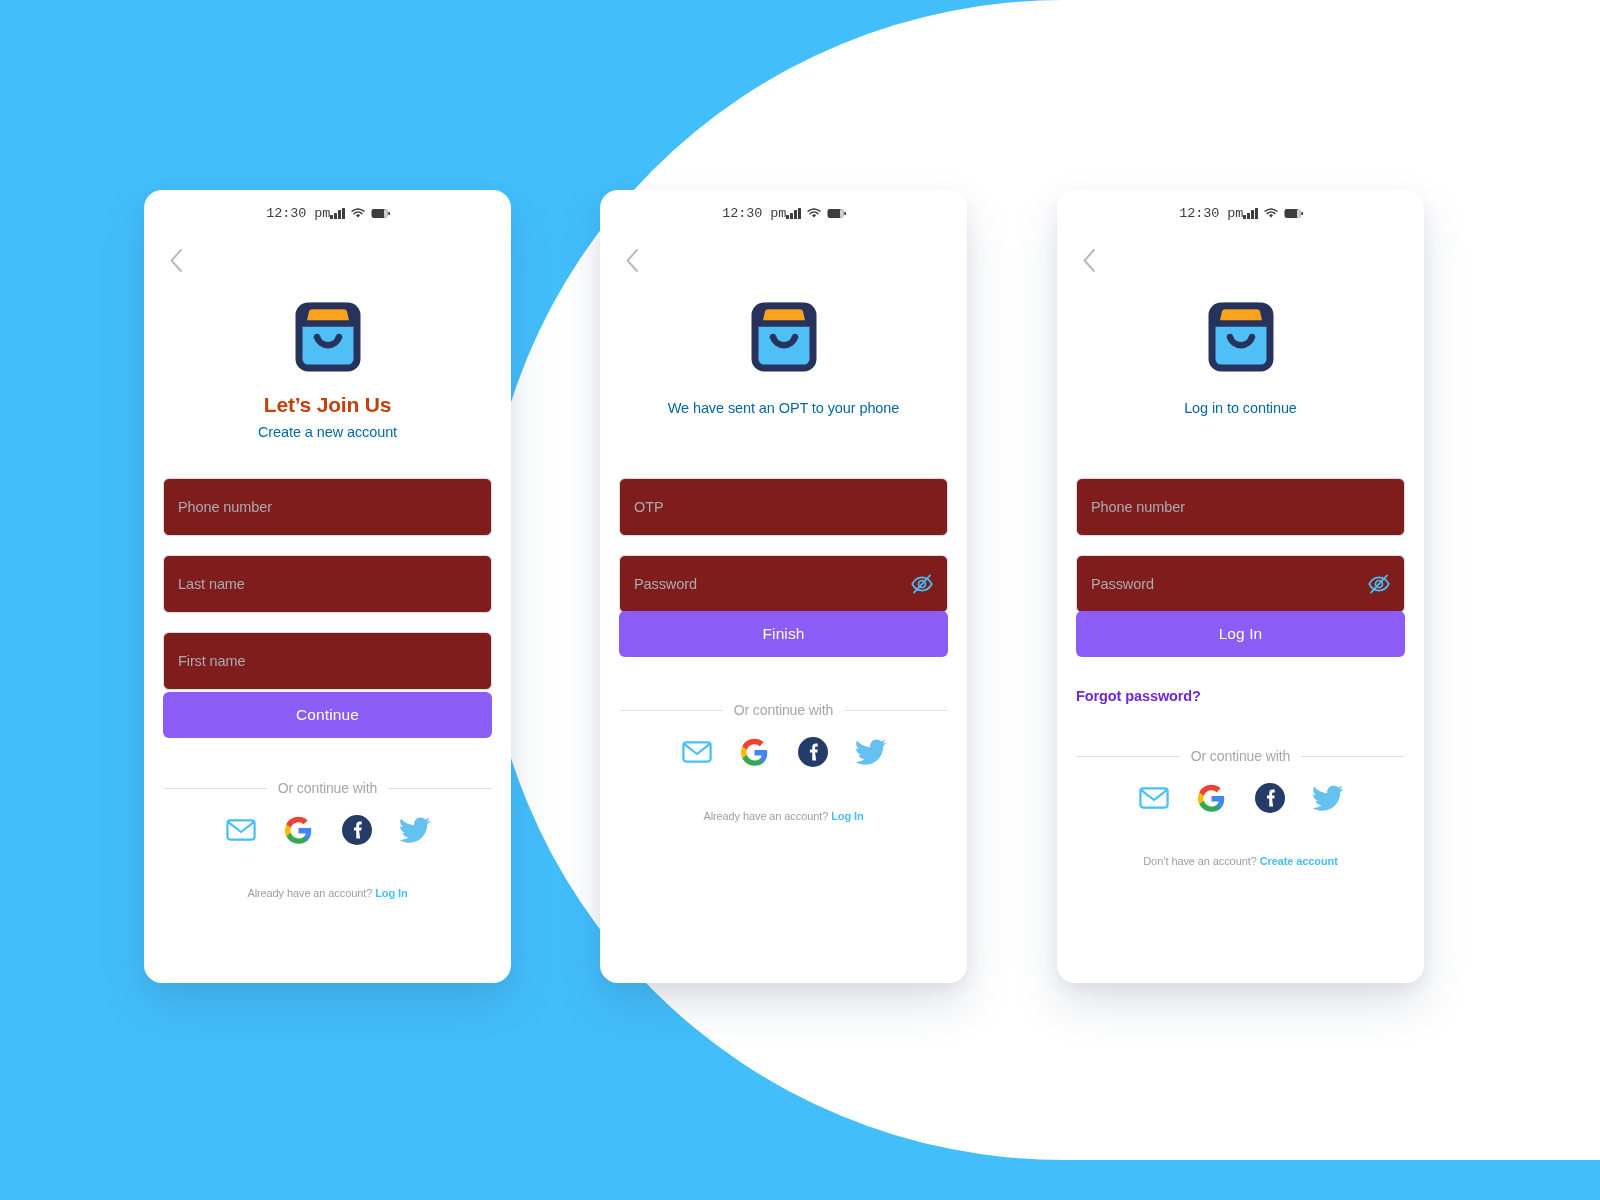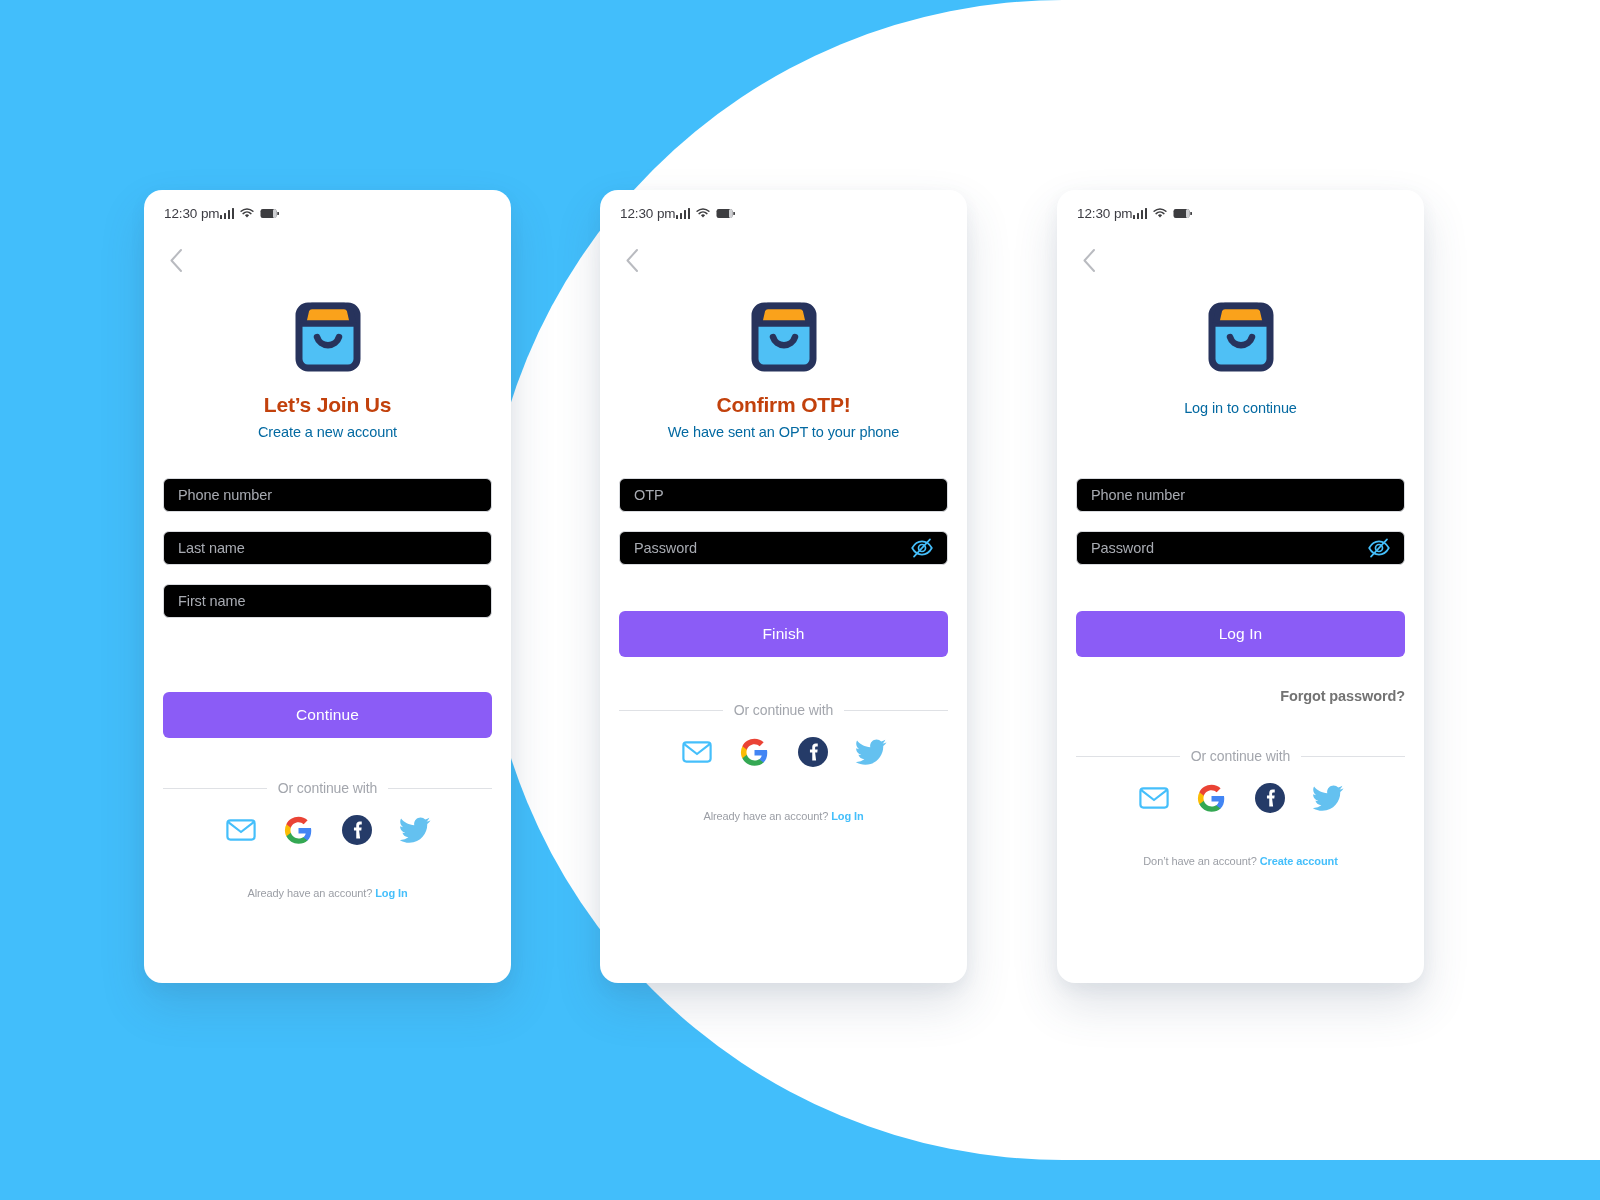--- a/index.html
+++ b/index.html
@@ -48,22 +48,23 @@
   #phone-2 { left: 600px;  top: 190px; }
   #phone-3 { left: 1057px; top: 190px; }
 
   
   .status-bar {
     position: absolute;
     top: 12px; left: 0; right: 0;
     height: 22px;
     display: flex;
     align-items: center;
-    justify-content: flex-start;
+    justify-content: center;
     padding: 0 19px 0 20px;
+    font-family: Liberation Mono, monospace;
   }
   .status-time {
     font-size: 13.5px;
     color: #3c3c43;
     letter-spacing: -0.1px;
   }
   .status-icons {
     display: flex;
     align-items: center;
     gap: 6px;
@@ -113,27 +114,27 @@
     font-size: 14.5px;
     color: #0369a1;
     letter-spacing: -0.1px;
   }
 
   
   .form-area { position: absolute; left: 19px; right: 19px; }
 
   .field {
     position: relative;
-    height: 34px;
+    height: 58px;
     border: 1px solid #d9dbdf;
     border-radius: 6px;
     display: flex;
     align-items: center;
     padding: 0 14px;
-    background: #000000;
+    background: #7f1d1d;
     margin-bottom: 19px;
   }
   .field .ph {
     font-size: 14.5px;
     color: #a8abb2;
     letter-spacing: -0.1px;
   }
   .eye-btn {
     position: absolute;
     right: 12px; top: 50%;
@@ -151,24 +152,24 @@
     width: 100%;
     color: #ffffff;
     font-size: 15.5px;
     font-family: "Liberation Sans", sans-serif;
     letter-spacing: 0.1px;
     cursor: pointer;
     display: flex; align-items: center; justify-content: center;
   }
 
   .link-center {
-    text-align: right;
+    text-align: left;
     font-size: 14.5px;
     font-weight: bold;
-    color: #737373;
+    color: #6d28d9;
     cursor: pointer;
     letter-spacing: -0.1px;
   }
 
   
   .divider {
     display: flex;
     align-items: center;
     gap: 11px;
   }
@@ -365,21 +366,20 @@
       <svg width="68" height="70" viewBox="0 0 68 70">
         <rect x="5" y="4" width="58" height="62" rx="9" fill="#4FC0F5" stroke="#27335C" stroke-width="7"></rect>
         <path d="M10 21 L12.5 8.5 A6 6 0 0 1 18 4.5 L50 4.5 A6 6 0 0 1 55.5 8.5 L58 21 Z" fill="#FAA21B"></path>
         <path d="M8.5 21.5 L59.5 21.5" stroke="#27335C" stroke-width="6.5" stroke-linecap="round"></path>
         <path d="M9 21 L12 8 A6.5 6.5 0 0 1 18 4 L50 4 A6.5 6.5 0 0 1 56 8 L59 21" fill="none" stroke="#27335C" stroke-width="6.5" stroke-linejoin="round"></path>
         <path d="M23 35 A11.5 11.5 0 0 0 45 35" stroke="#27335C" stroke-width="6.5" fill="none" stroke-linecap="round"></path>
       </svg>
     </div>
 
     <div class="heading-block">
-      <div class="title">Confirm OTP!</div>
       <div class="subtitle">We have sent an OPT to your phone</div>
     </div>
 
     <div class="form-area" style="top:288px;">
       <div class="field">
         <span class="ph">OTP</span>
       </div>
       <div class="field">
         <span class="ph">Password</span>
         <span class="eye-btn">

